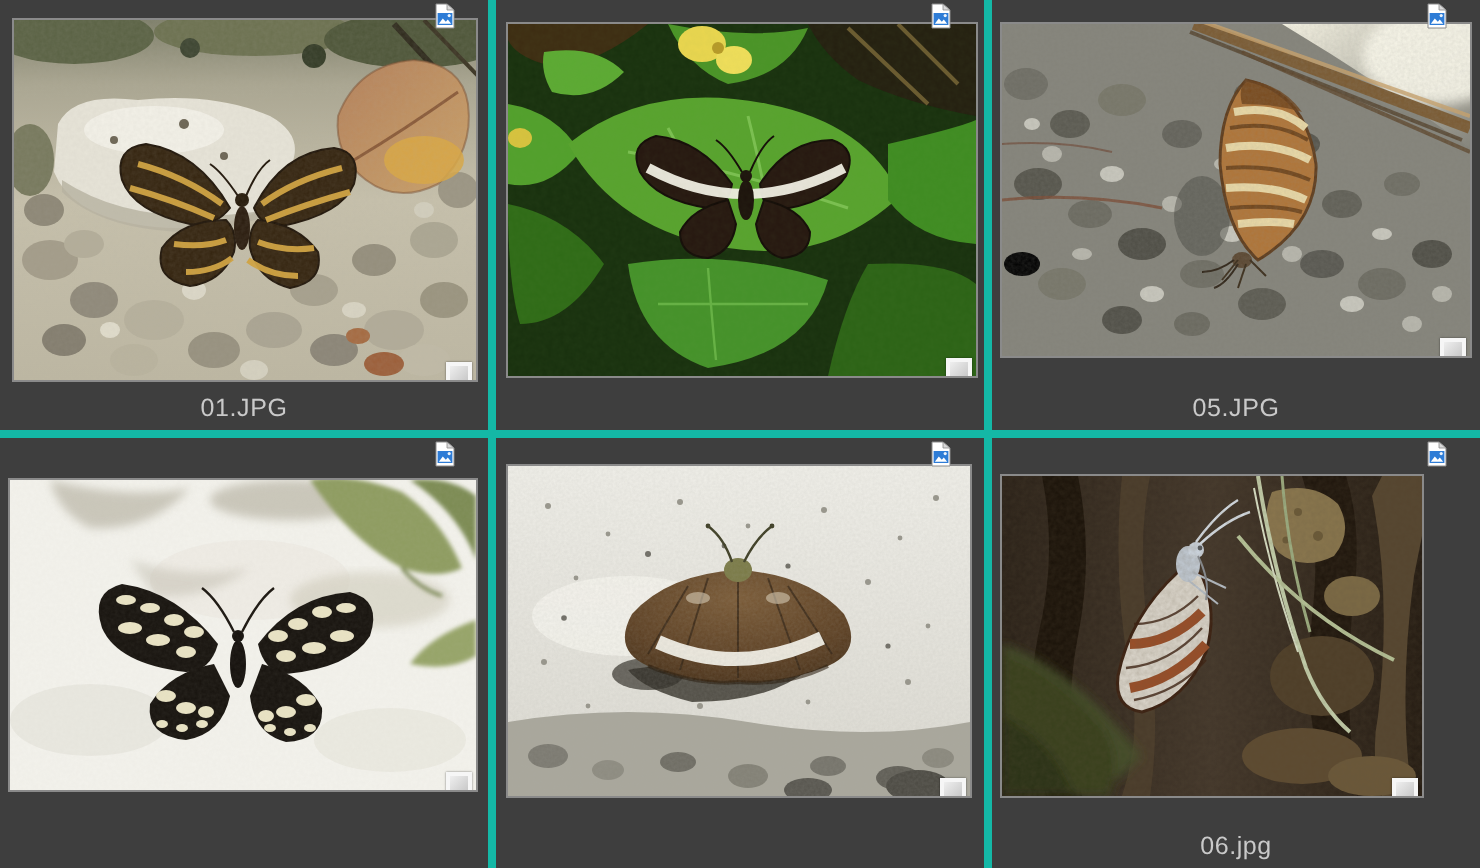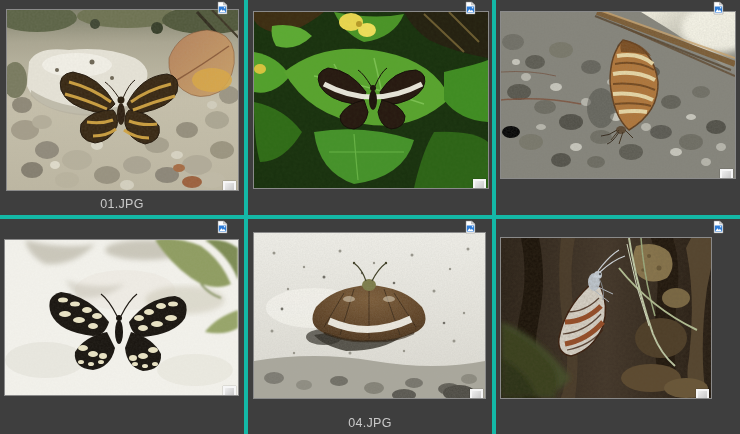--- a/index.html
+++ b/index.html
@@ -287,20 +287,21 @@
       </div>
       <div class="ftype">
         <svg viewBox="0 0 11 13">
           <path d="M1,.5 h5.5 l3.5,3 v9 h-9 z" fill="#ffffff" stroke="#8a8a8a" stroke-width=".5"></path>
           <path d="M6.5,.5 l3.5,3 h-3.5 z" fill="#d9d9d9" stroke="#8a8a8a" stroke-width=".4"></path>
           <rect x="1.8" y="5" width="7.4" height="6" fill="#2e7cd6"></rect>
           <path d="M2.4,10.4 l2,-2.6 1.5,1.6 1,-1.2 1.7,2.2 z" fill="#ffffff"></path>
           <circle cx="7.6" cy="6.3" r=".8" fill="#fff" opacity=".9"></circle>
         </svg>
       </div>
+      <div class="label">05.JPG</div>
     </div>
 
     <div class="tile">
       <div class="photo p4">
         <svg viewBox="0 0 233 155" preserveAspectRatio="none">
           <defs>
             <filter id="n4">
                 <feTurbulence type="fractalNoise" baseFrequency="0.55" numOctaves="3" seed="11"></feTurbulence>
               <feColorMatrix type="matrix" values="0 0 0 0 .55 0 0 0 0 .53 0 0 0 0 .47 0 0 0 .45 0"></feColorMatrix>
               </filter>
@@ -459,21 +460,20 @@
       </div>
       <div class="ftype">
         <svg viewBox="0 0 11 13">
           <path d="M1,.5 h5.5 l3.5,3 v9 h-9 z" fill="#ffffff" stroke="#8a8a8a" stroke-width=".5"></path>
           <path d="M6.5,.5 l3.5,3 h-3.5 z" fill="#d9d9d9" stroke="#8a8a8a" stroke-width=".4"></path>
           <rect x="1.8" y="5" width="7.4" height="6" fill="#2e7cd6"></rect>
           <path d="M2.4,10.4 l2,-2.6 1.5,1.6 1,-1.2 1.7,2.2 z" fill="#ffffff"></path>
           <circle cx="7.6" cy="6.3" r=".8" fill="#fff" opacity=".9"></circle>
         </svg>
       </div>
-      <div class="label">04.JPG</div>
     </div>
 
     <div class="tile">
       <div class="photo p6">
         <svg viewBox="0 0 210 160" preserveAspectRatio="none">
           <defs>
             <linearGradient id="g6" x1="0" y1="0" x2="1" y2="0">
               <stop offset="0" stop-color="#2a2118"></stop>
                 <stop offset=".5" stop-color="#42362a"></stop>
                 <stop offset="1" stop-color="#241b12"></stop>
@@ -530,16 +530,17 @@
       </div>
       <div class="ftype">
         <svg viewBox="0 0 11 13">
           <path d="M1,.5 h5.5 l3.5,3 v9 h-9 z" fill="#ffffff" stroke="#8a8a8a" stroke-width=".5"></path>
           <path d="M6.5,.5 l3.5,3 h-3.5 z" fill="#d9d9d9" stroke="#8a8a8a" stroke-width=".4"></path>
           <rect x="1.8" y="5" width="7.4" height="6" fill="#2e7cd6"></rect>
           <path d="M2.4,10.4 l2,-2.6 1.5,1.6 1,-1.2 1.7,2.2 z" fill="#ffffff"></path>
           <circle cx="7.6" cy="6.3" r=".8" fill="#fff" opacity=".9"></circle>
         </svg>
       </div>
+      <div class="label">06.jpg</div>
     </div>
 
   </div>
 </div>
 
 </body></html>

